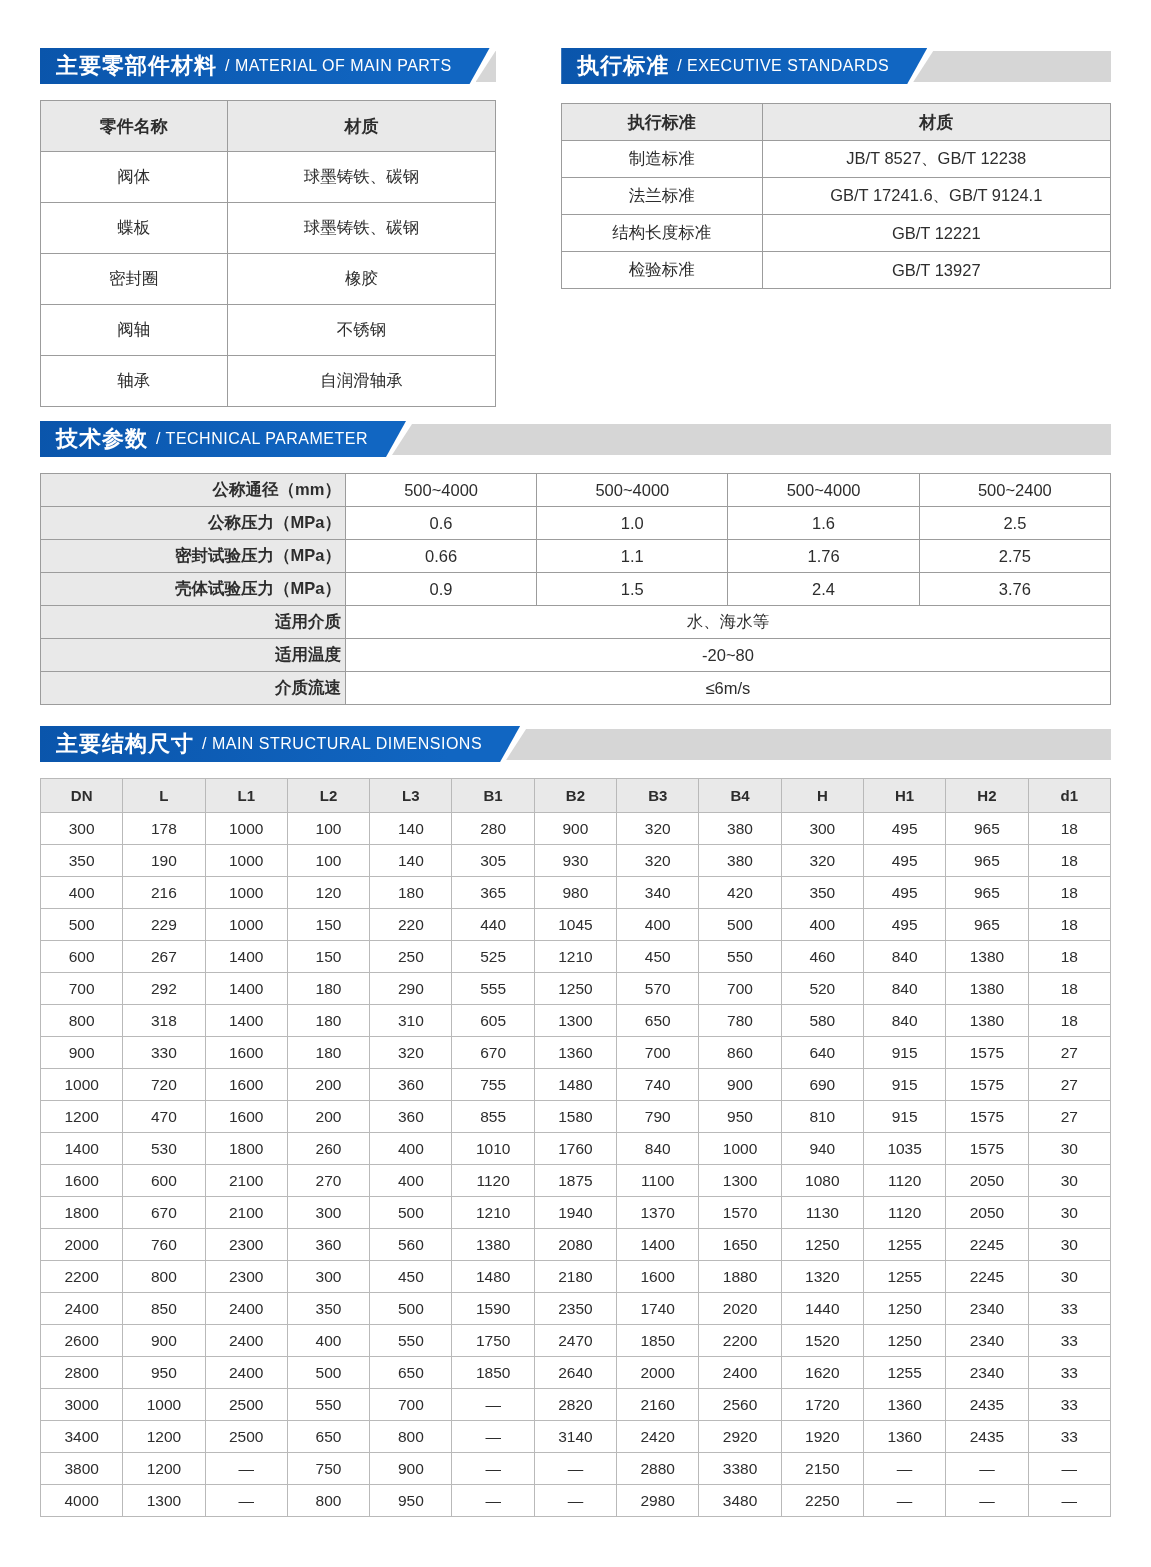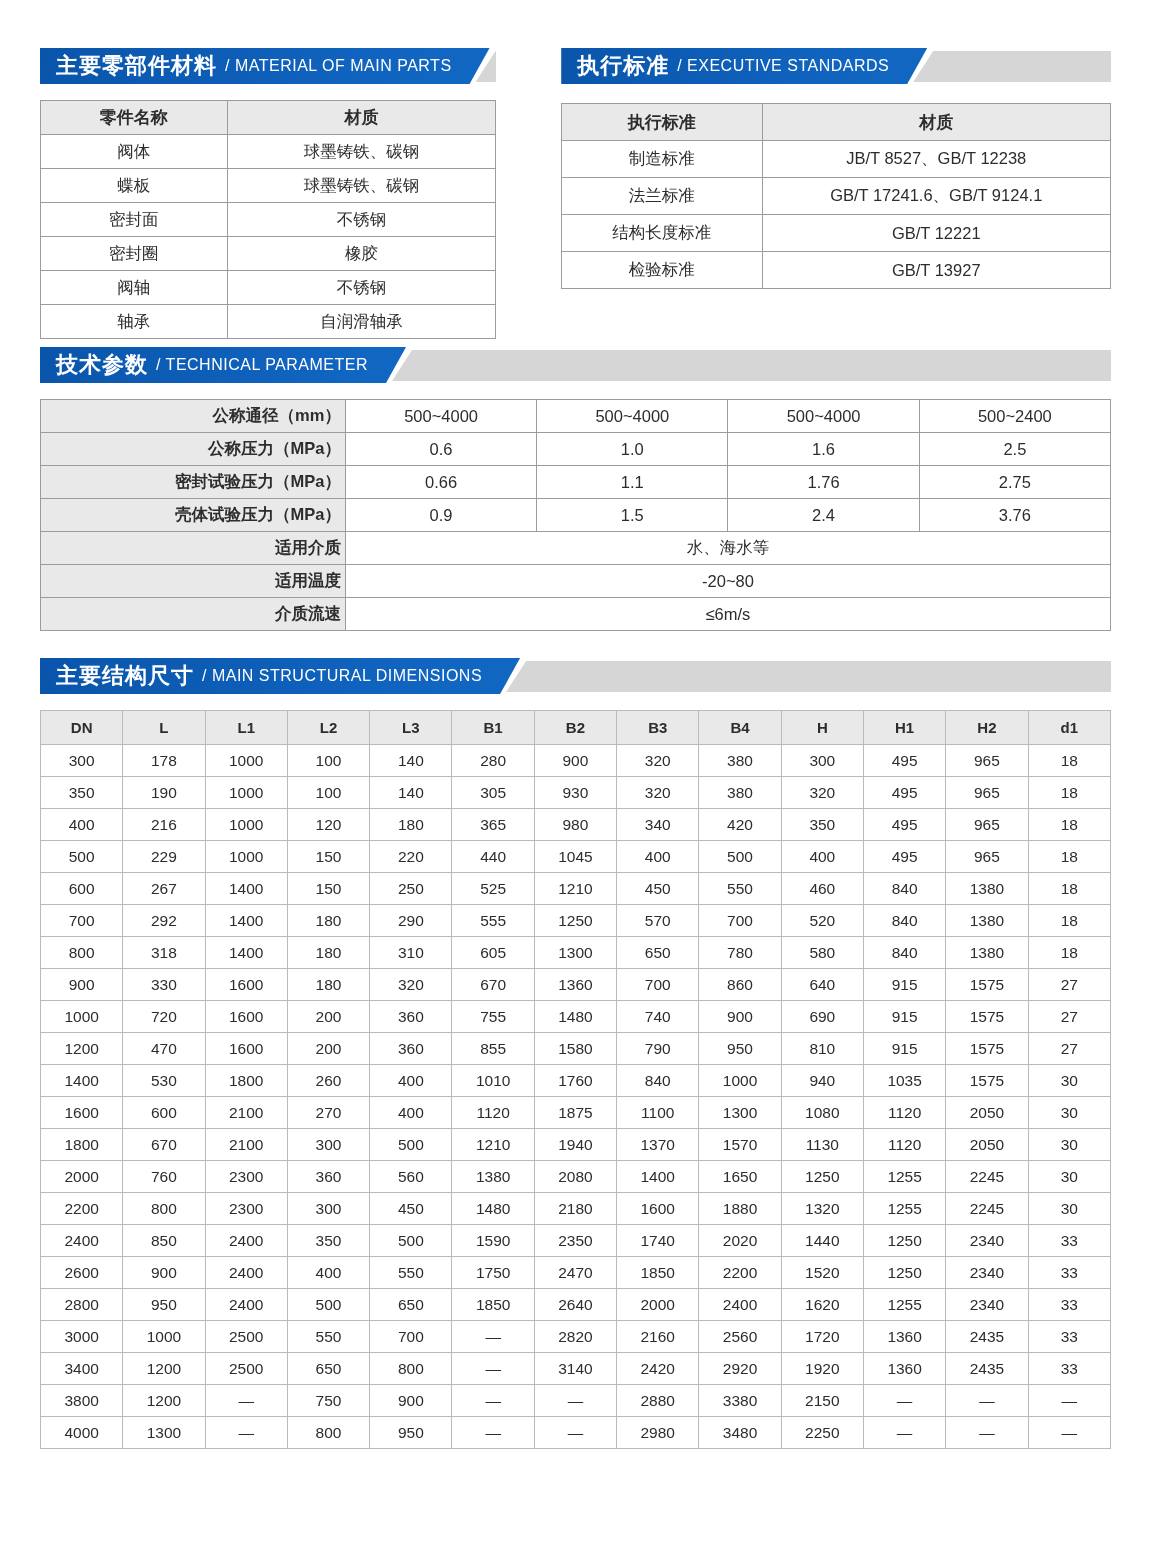--- a/index.html
+++ b/index.html
@@ -77,33 +77,33 @@
     padding:0 4px;
     overflow:hidden;
   }
   th{background:var(--cell-head);font-weight:bold;font-size:17px;}
   
   .top-row{display:flex;align-items:flex-start;}
   .col-materials{width:468px;}
   .col-standards{width:564px;margin-left:65px;}
   .col-materials table{margin-top:16px;}
   .col-standards table{margin-top:19px;}
-  .col-materials td,.col-materials th{height:34px;}
+  .col-materials td,.col-materials th{height:51px;}
   .col-standards td,.col-standards th{height:37px;}
   
-  .section-tech{margin-top:8px;}
+  .section-tech{margin-top:14px;}
   .section-tech table{margin-top:16px;}
   .section-tech td{height:33px;border-color:var(--border);}
   .section-tech td.label{
     background:var(--cell-head);
     font-weight:bold;
     text-align:right;
   }
   
-  .section-dims{margin-top:27px;}
+  .section-dims{margin-top:21px;}
   .section-dims table{margin-top:16px;}
   .section-dims th{height:34px;font-size:15px;border-color:var(--border-light);}
   .section-dims td{height:32px;font-size:15.5px;border-color:var(--border-light);padding:0 2px;}
 </style>
 </head>
 <body>
 
 <div class="page">
   <div class="content">
 
@@ -129,24 +129,20 @@
               </tr>
             </thead>
             <tbody>
               <tr>
                 <td>阀体</td>
                 <td>球墨铸铁、碳钢</td>
               </tr>
               <tr>
                 <td>蝶板</td>
                 <td>球墨铸铁、碳钢</td>
-              </tr>
-              <tr>
-                <td>密封面</td>
-                <td>不锈钢</td>
               </tr>
               <tr>
                 <td>密封圈</td>
                 <td>橡胶</td>
               </tr>
               <tr>
                 <td>阀轴</td>
                 <td>不锈钢</td>
               </tr>
               <tr>

